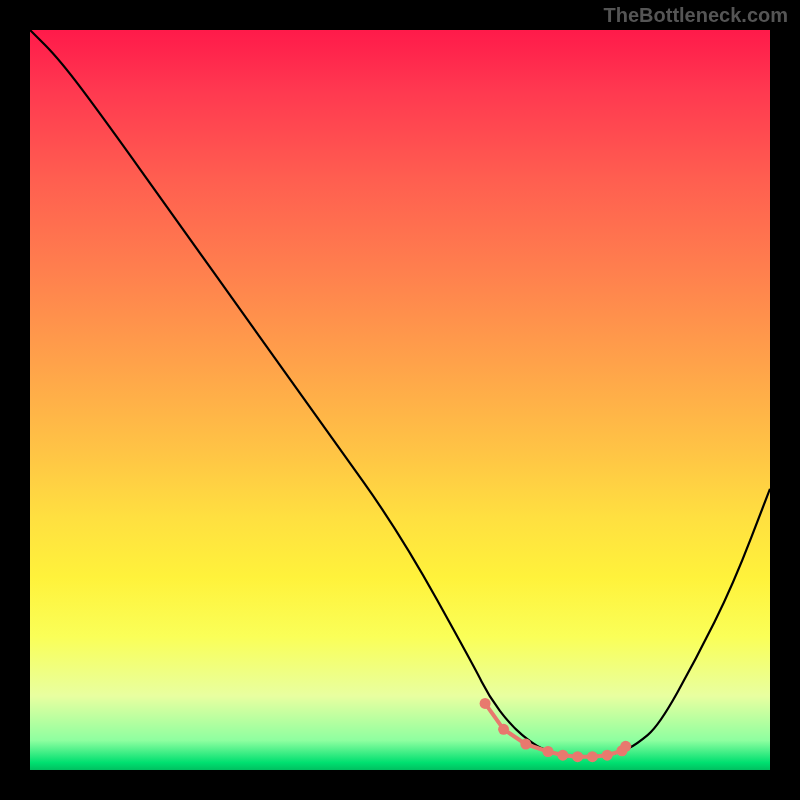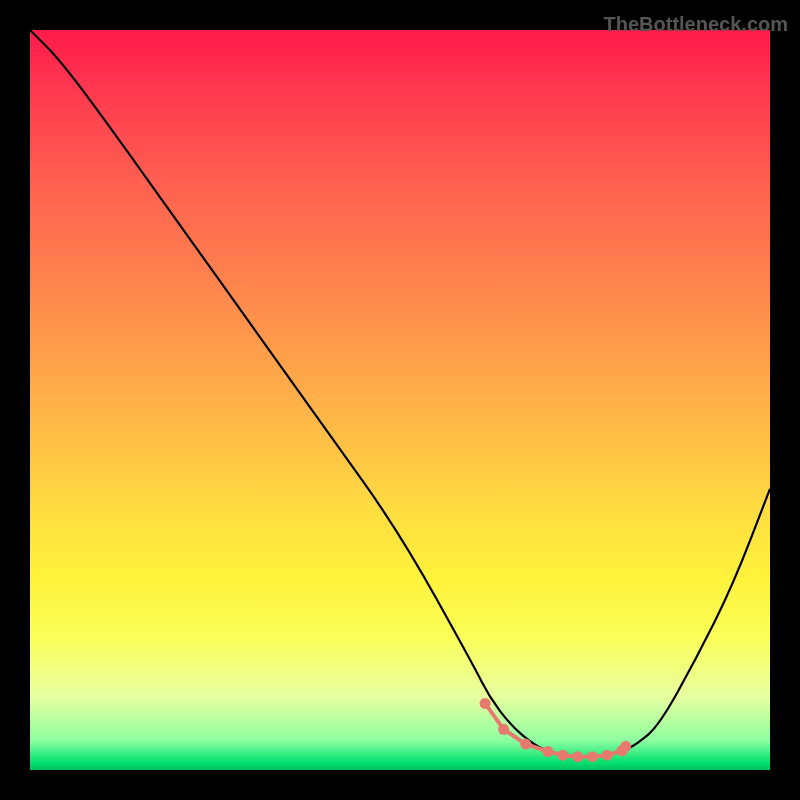--- a/index.html
+++ b/index.html
@@ -12,21 +12,20 @@
     font-family: Arial, sans-serif;
   }
   .watermark {
     position: absolute;
     top: 4px;
     right: 12px;
     color: #555;
     font-size: 20px;
     font-weight: bold;
     z-index: 10;
-    margin-top: 9px;
   }
   .plot-area {
     position: absolute;
     left: 30px;
     top: 30px;
     width: 740px;
     height: 740px;
     overflow: hidden;
   }
   .gradient-bg {

